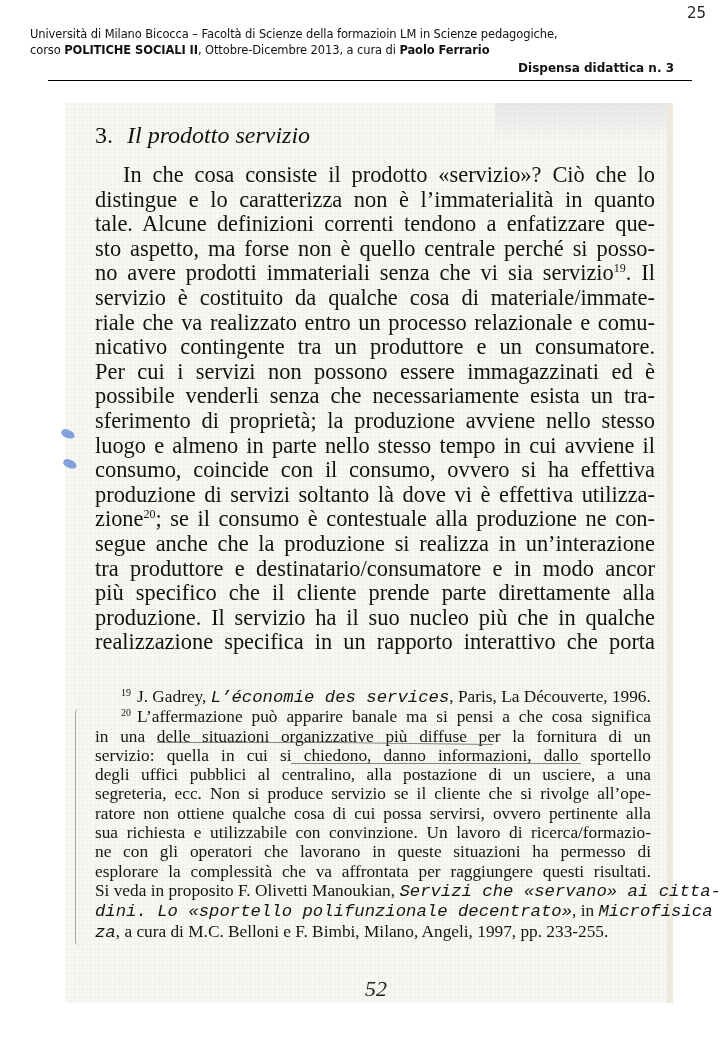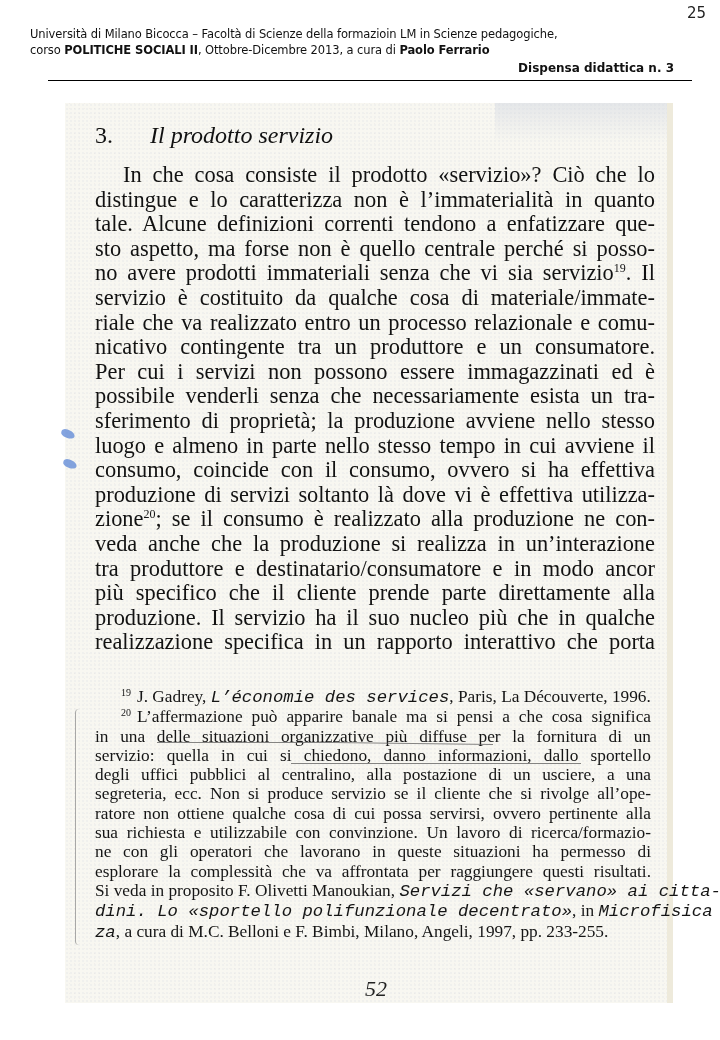--- a/index.html
+++ b/index.html
@@ -38,21 +38,21 @@
   }
   .bleed {
     position: absolute; left: 430px; top: 0; width: 175px; height: 40px;
     background: linear-gradient(to bottom, rgba(210,215,225,0.5), rgba(240,240,240,0));
   }
   .sec-title {
     position: absolute; left: 30px; top: 19px;
     font-family: "Liberation Serif", serif; font-size: 24px; color: #111;
   }
   .sec-title .num { font-style: normal; margin-right: 14px; }
-  .sec-title .title { font-style: italic; margin-left: 23px; }
+  .sec-title .title { font-style: italic; }
   .body-text {
     position: absolute; left: 30px; top: 60px; width: 560px;
     font-family: Liberation Serif, serif; font-size: 22.4px; line-height: 24.6px;
     color: #121212; text-align: justify;
   }
   .body-line { display: block; white-space: nowrap; text-align-last: justify; text-align: justify; }
   .body-line.indent { padding-left: 28px; }
   sup { font-size: 12px; line-height: 0; vertical-align: 8px; }
   .footnotes {
     position: absolute; left: 30px; top: 584px; width: 556px;
@@ -109,22 +109,22 @@
     <span class="body-line"><span>no avere prodotti immateriali senza che vi sia servizio</span><sup>19</sup><span>. Il</span></span>
     <span class="body-line">servizio è costituito da qualche cosa di materiale/immate-</span>
     <span class="body-line">riale che va realizzato entro un processo relazionale e comu-</span>
     <span class="body-line">nicativo contingente tra un produttore e un consumatore.</span>
     <span class="body-line">Per cui i servizi non possono essere immagazzinati ed è</span>
     <span class="body-line">possibile venderli senza che necessariamente esista un tra-</span>
     <span class="body-line">sferimento di proprietà; la produzione avviene nello stesso</span>
     <span class="body-line">luogo e almeno in parte nello stesso tempo in cui avviene il</span>
     <span class="body-line">consumo, coincide con il consumo, ovvero si ha effettiva</span>
     <span class="body-line">produzione di servizi soltanto là dove vi è effettiva utilizza-</span>
-    <span class="body-line"><span>zione</span><sup>20</sup><span>; se il consumo è realizzato alla produzione ne con-</span></span>
-    <span class="body-line">veda anche che la produzione si realizza in un’interazione</span>
+    <span class="body-line"><span>zione</span><sup>20</sup><span>; se il consumo è contestuale alla produzione ne con-</span></span>
+    <span class="body-line">segue anche che la produzione si realizza in un’interazione</span>
     <span class="body-line">tra produttore e destinatario/consumatore e in modo ancor</span>
     <span class="body-line">più specifico che il cliente prende parte direttamente alla</span>
     <span class="body-line">produzione. Il servizio ha il suo nucleo più che in qualche</span>
     <span class="body-line">realizzazione specifica in un rapporto interattivo che porta</span>
   </div>
 
   <div class="blue-mark" style="left:-4px; top:327px;"></div>
   <div class="blue-mark" style="left:-2px; top:357px;"></div>
 
   <div class="footnotes">

